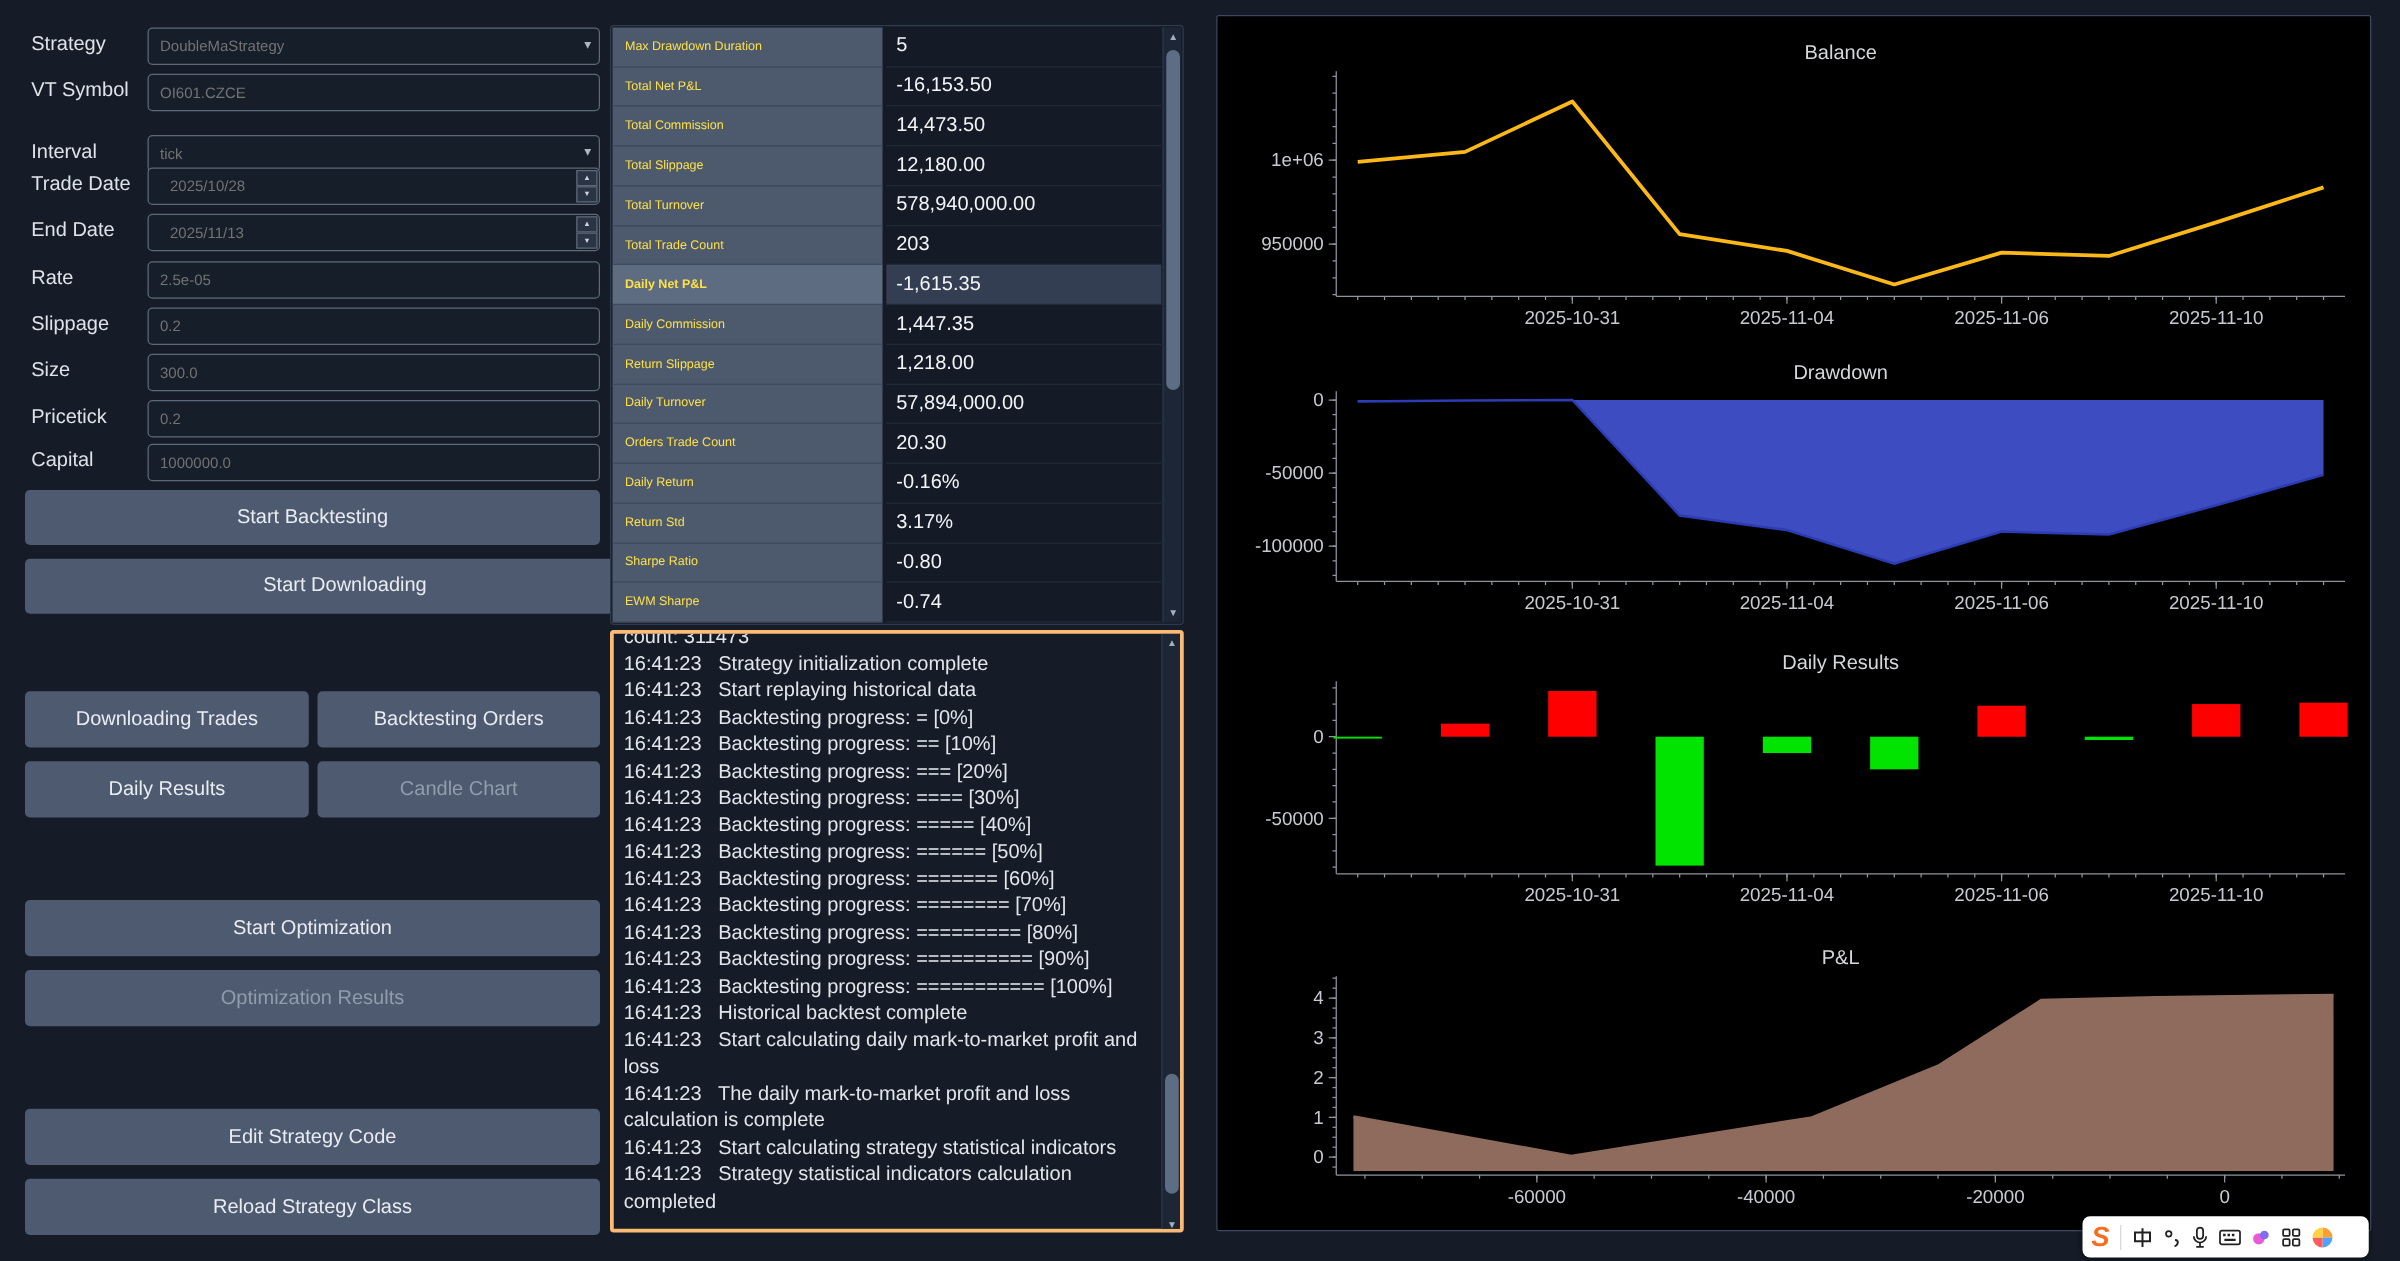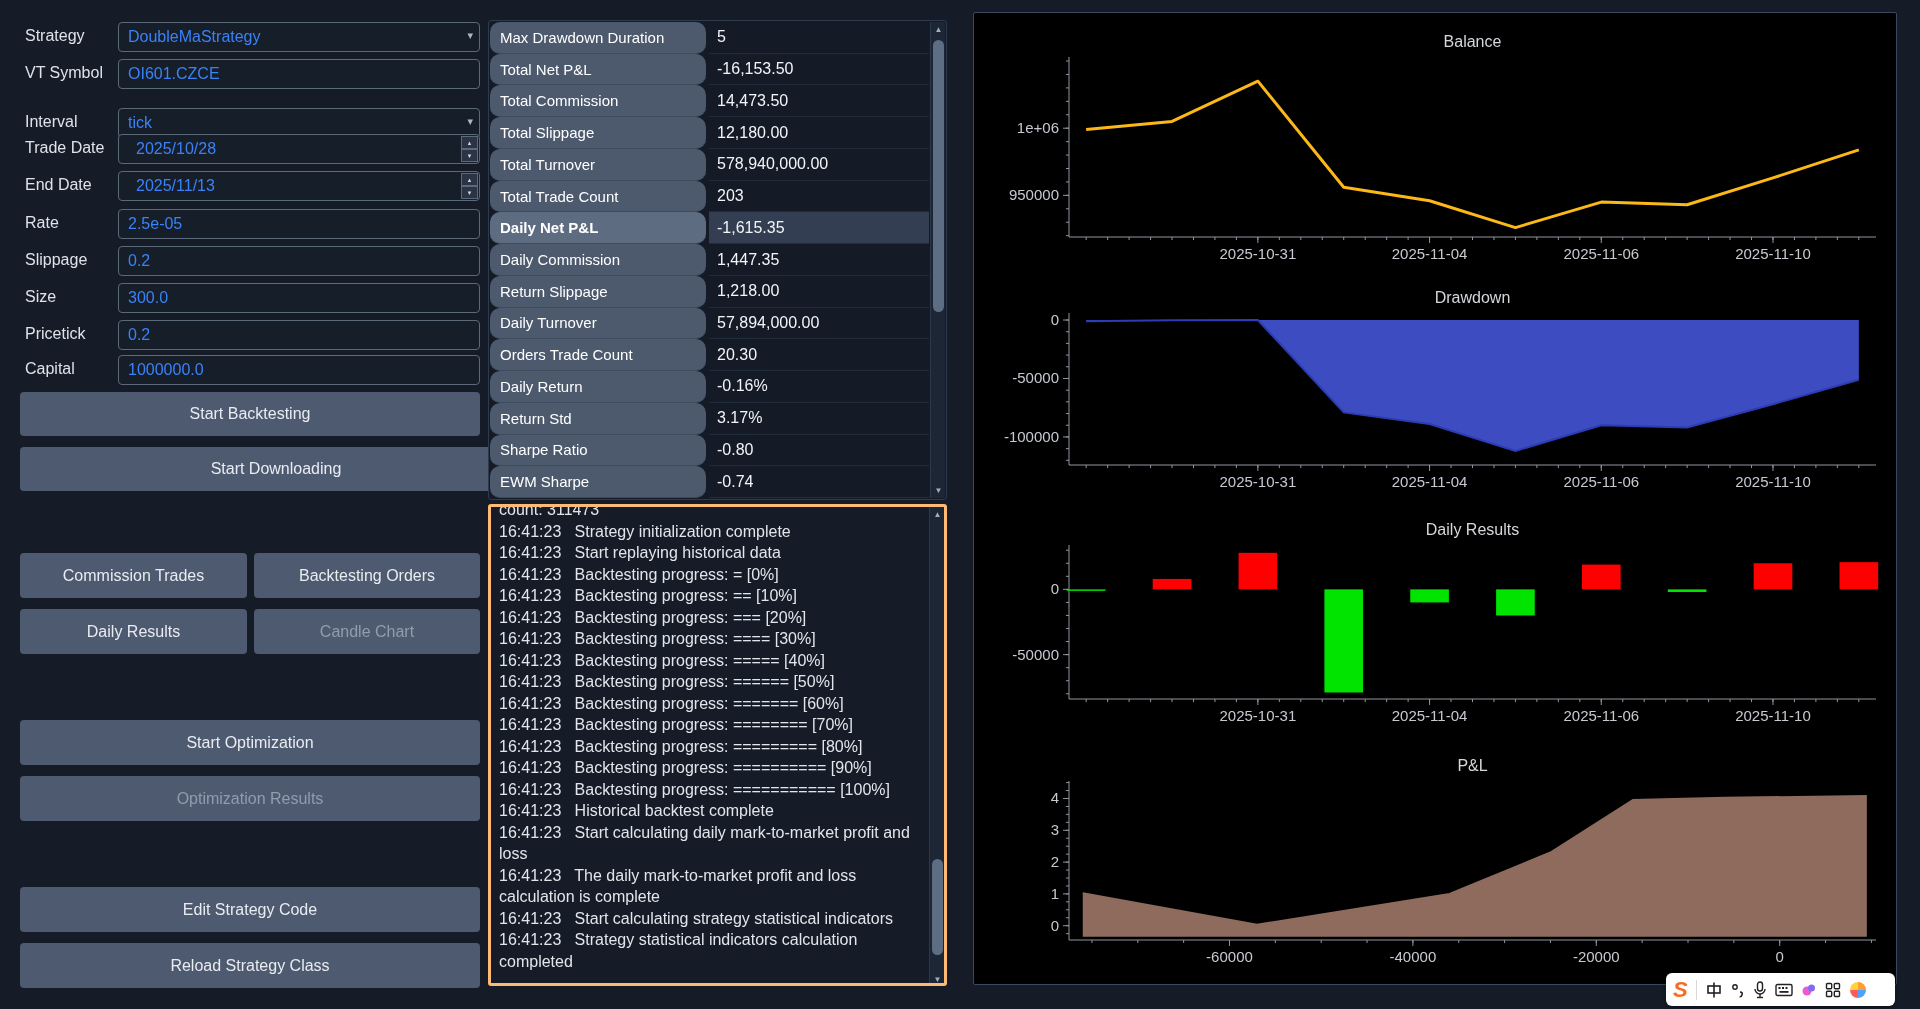--- a/index.html
+++ b/index.html
@@ -6,38 +6,38 @@
   html,body { width:1920px; height:1009px; overflow:hidden; }
   body { background:#151c27; font-family:"Liberation Sans", sans-serif; color:#e6e9ee; position:relative; }
 
   
   .form-panel { position:absolute; left:20px; top:0; width:460px; height:1009px; }
   .frow { position:absolute; left:0; width:460px; height:30px; }
   .frow .flabel { position:absolute; left:5px; top:5px; font-size:16px; color:#dfe3e9; }
   .field { position:absolute; left:98px; top:0; width:362px; height:30px;
            border:1px solid #5c6979; border-radius:4px; background:#161e2a;
            display:flex; align-items:center; }
-  .field .val { padding-left:9px; font-size:16px; color:#3b82f6; white-space:nowrap; }
+  .field .val { padding-left:9px; font-size:12px; color:#737373; white-space:nowrap; }
   .field.datepad .val { padding-left:17px; }
   .combo-arrow { position:absolute; right:6px; top:6px; font-size:11px; color:#aeb6c2; }
   .spin { position:absolute; right:1px; top:1px; width:17px; height:26px; display:flex; flex-direction:column; }
   .spin .sbtn { flex:1; border:1px solid #5c6979; background:#2a3444; font-size:6px;
                 color:#cfd4da; display:flex; align-items:center; justify-content:center; }
   .btn { position:absolute; background:#4d5a70; border:none; border-radius:4px;
          color:#e9ecf1; font-size:16px; font-family:"Liberation Sans",sans-serif; cursor:pointer; }
   .btn.disabled { color:#929cad; }
 
   
   .stats-box { position:absolute; left:488px; top:20px; width:459px; height:480px;
                border:1px solid #2e3a4e; border-radius:3px; background:#141b26; padding:1px; }
   .stats-rows { position:absolute; left:1px; top:1px; width:439px; height:476px;
                 display:flex; flex-direction:column; }
   .srow { flex:1; display:flex; }
   .srow .sl { width:216px; background:#4d5a6e; border-bottom:1px solid #3e4a5e;
-              font-size:15px; color:#ffffff; display:flex; align-items:center; padding-left:10px;border-radius:10px; }
+              font-size:10px; color:#fde047; display:flex; align-items:center; padding-left:10px; }
   .srow .sv { flex:1; margin-left:3px; border-bottom:1px solid #222b3a; font-size:16px;
               color:#f2f4f7; display:flex; align-items:center; padding-left:8px; }
   .srow.hl .sl { background:#5e6c82; font-weight:bold; }
   .srow.hl .sv { background:#333e52; }
 
   .log-box { position:absolute; left:488px; top:504px; width:459px; height:482px;
              border:3px solid #fdba74; border-radius:3px; background:#151c27; overflow:hidden; }
   .log-lines { position:absolute; left:8px; top:-8px; width:412px; }
   .log-line { font-size:16px; line-height:21.5px; color:#e2e6eb; white-space:pre-wrap; }
 
@@ -141,21 +141,21 @@
   <div class="frow" style="top:355px">
     <span class="flabel">Capital</span>
     <div class="field">
       <span class="val">1000000.0</span>
     </div>
   </div>
 
   <button class="btn" style="left:0;top:392px;width:460px;height:44px">Start Backtesting</button>
   <button class="btn" style="left:0;top:447px;width:512px;height:44px">Start Downloading</button>
 
-  <button class="btn" style="left:0;top:553px;width:227px;height:45px">Commission Trades</button>
+  <button class="btn" style="left:0;top:553px;width:227px;height:45px">Downloading Trades</button>
   <button class="btn" style="left:234px;top:553px;width:226px;height:45px">Backtesting Orders</button>
   <button class="btn" style="left:0;top:609px;width:227px;height:45px">Daily Results</button>
   <button class="btn disabled" style="left:234px;top:609px;width:226px;height:45px">Candle Chart</button>
 
   <button class="btn" style="left:0;top:720px;width:460px;height:45px">Start Optimization</button>
   <button class="btn disabled" style="left:0;top:776px;width:460px;height:45px">Optimization Results</button>
 
   <button class="btn" style="left:0;top:887px;width:460px;height:45px">Edit Strategy Code</button>
   <button class="btn" style="left:0;top:943px;width:460px;height:45px">Reload Strategy Class</button>
 </section>

